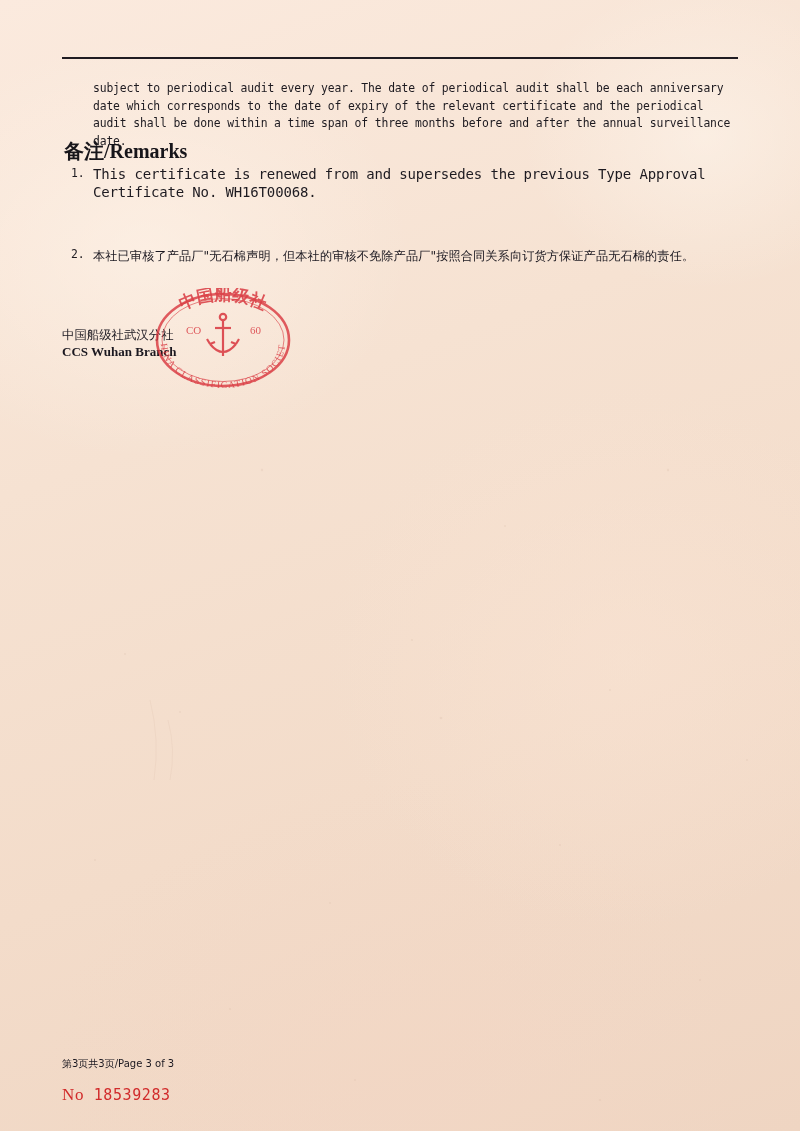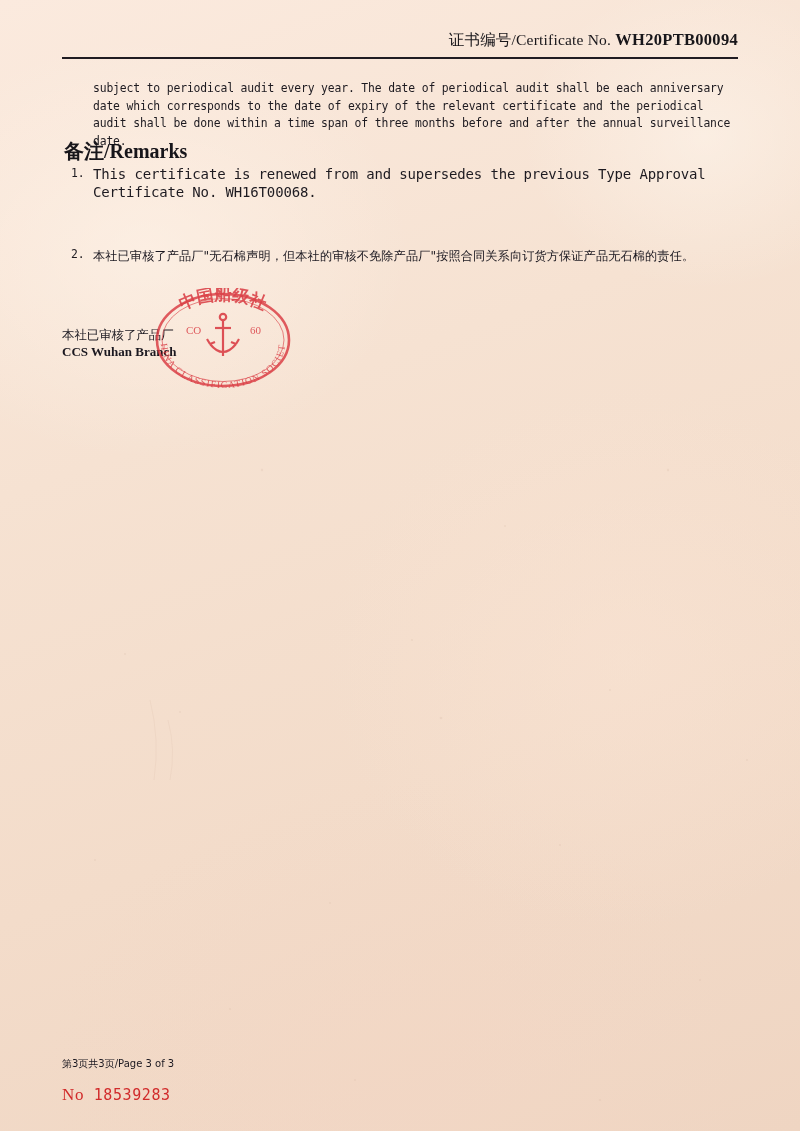--- a/index.html
+++ b/index.html
@@ -185,43 +185,39 @@
     <circle cx="600" cy="1100" r="1.1"></circle>
   </g>
   <g stroke="#cfae9a" stroke-width="1" opacity="0.3" fill="none">
     <path d="M150 700 q10 40 4 80"></path>
     <path d="M168 720 q8 30 2 60"></path>
   </g>
 </svg>
 
 <div class="page">
 
-  <div class="cert-no-line">
-    <span>证书编号/Certificate No.</span>
-    <span class="bold">WH20PTB00094</span>
-  </div>
 
   <div class="hrule"></div>
 
   <div class="para-mono" id="top-para">subject to periodical audit every year. The date of periodical audit shall be each anniversary date which corresponds to the date of expiry of the relevant certificate and the periodical audit shall be done within a time span of three months before and after the annual surveillance date.</div>
 
   <div class="section-heading">备注/Remarks</div>
 
   <div class="remark" id="remark-1">
     <span class="num">1.</span>
     <div class="en">This certificate is renewed from and supersedes the previous Type Approval Certificate No. WH16T00068.</div>
   </div>
 
   <div class="remark" id="remark-2">
     <span class="num">2.</span>
     <div class="cn">本社已审核了产品厂"无石棉声明，但本社的审核不免除产品厂"按照合同关系向订货方保证产品无石棉的责任。</div>
   </div>
 
   <div class="branch-label">
-    <div>本社已审核了产品厂</div>
+    <div>中国船级社武汉分社</div>
     <div class="en">CCS Wuhan Branch</div>
   </div>
 
   <svg class="seal" viewBox="0 0 170 104">
     <defs>
       <path id="sealArcTop" d="M 20,58 A 65,46 0 0 1 150,58"></path>
       <path id="sealArcBottom" d="M 23,56 A 62,44 0 0 0 147,56"></path>
     </defs>
     <ellipse cx="85" cy="52" rx="66" ry="46" fill="none" stroke="#d8343c" stroke-width="2.6" opacity="0.85"></ellipse>
     <ellipse cx="85" cy="52" rx="61" ry="41.5" fill="none" stroke="#d8343c" stroke-width="0.9" opacity="0.7"></ellipse>

